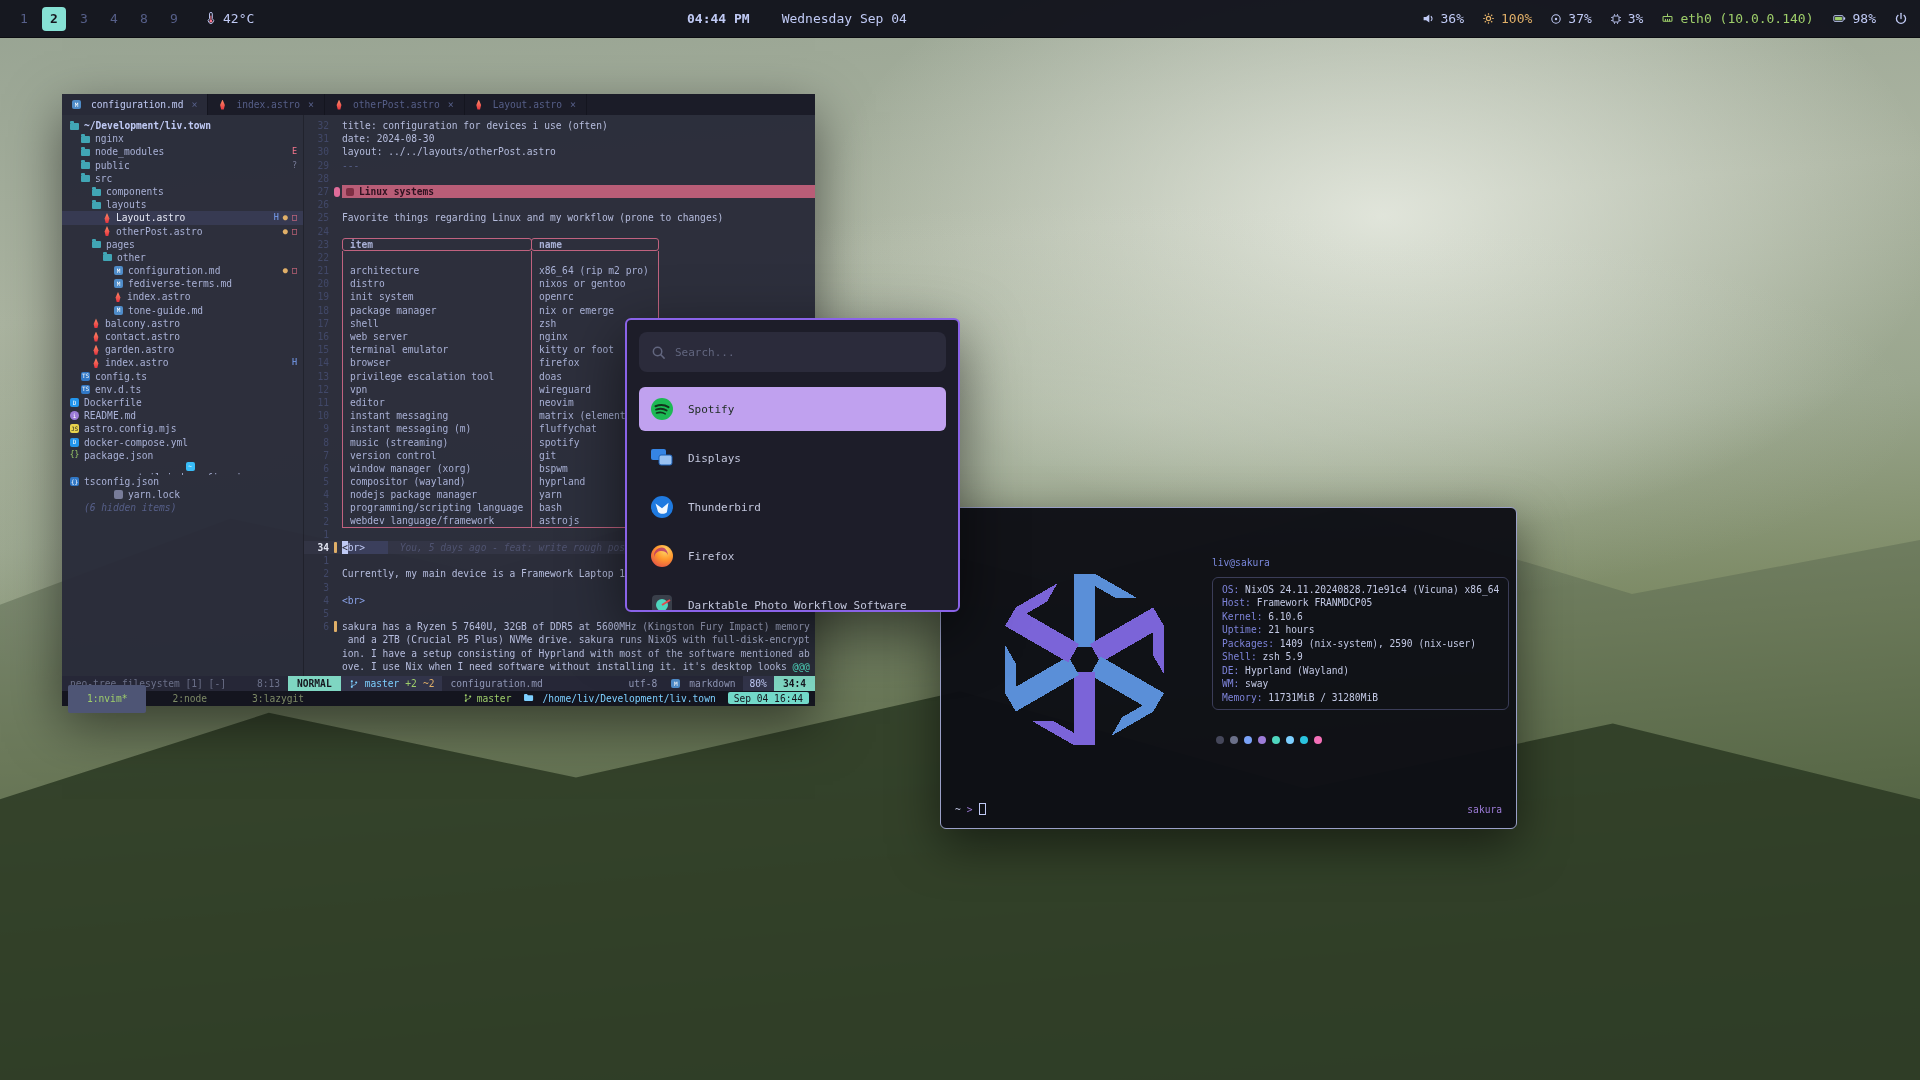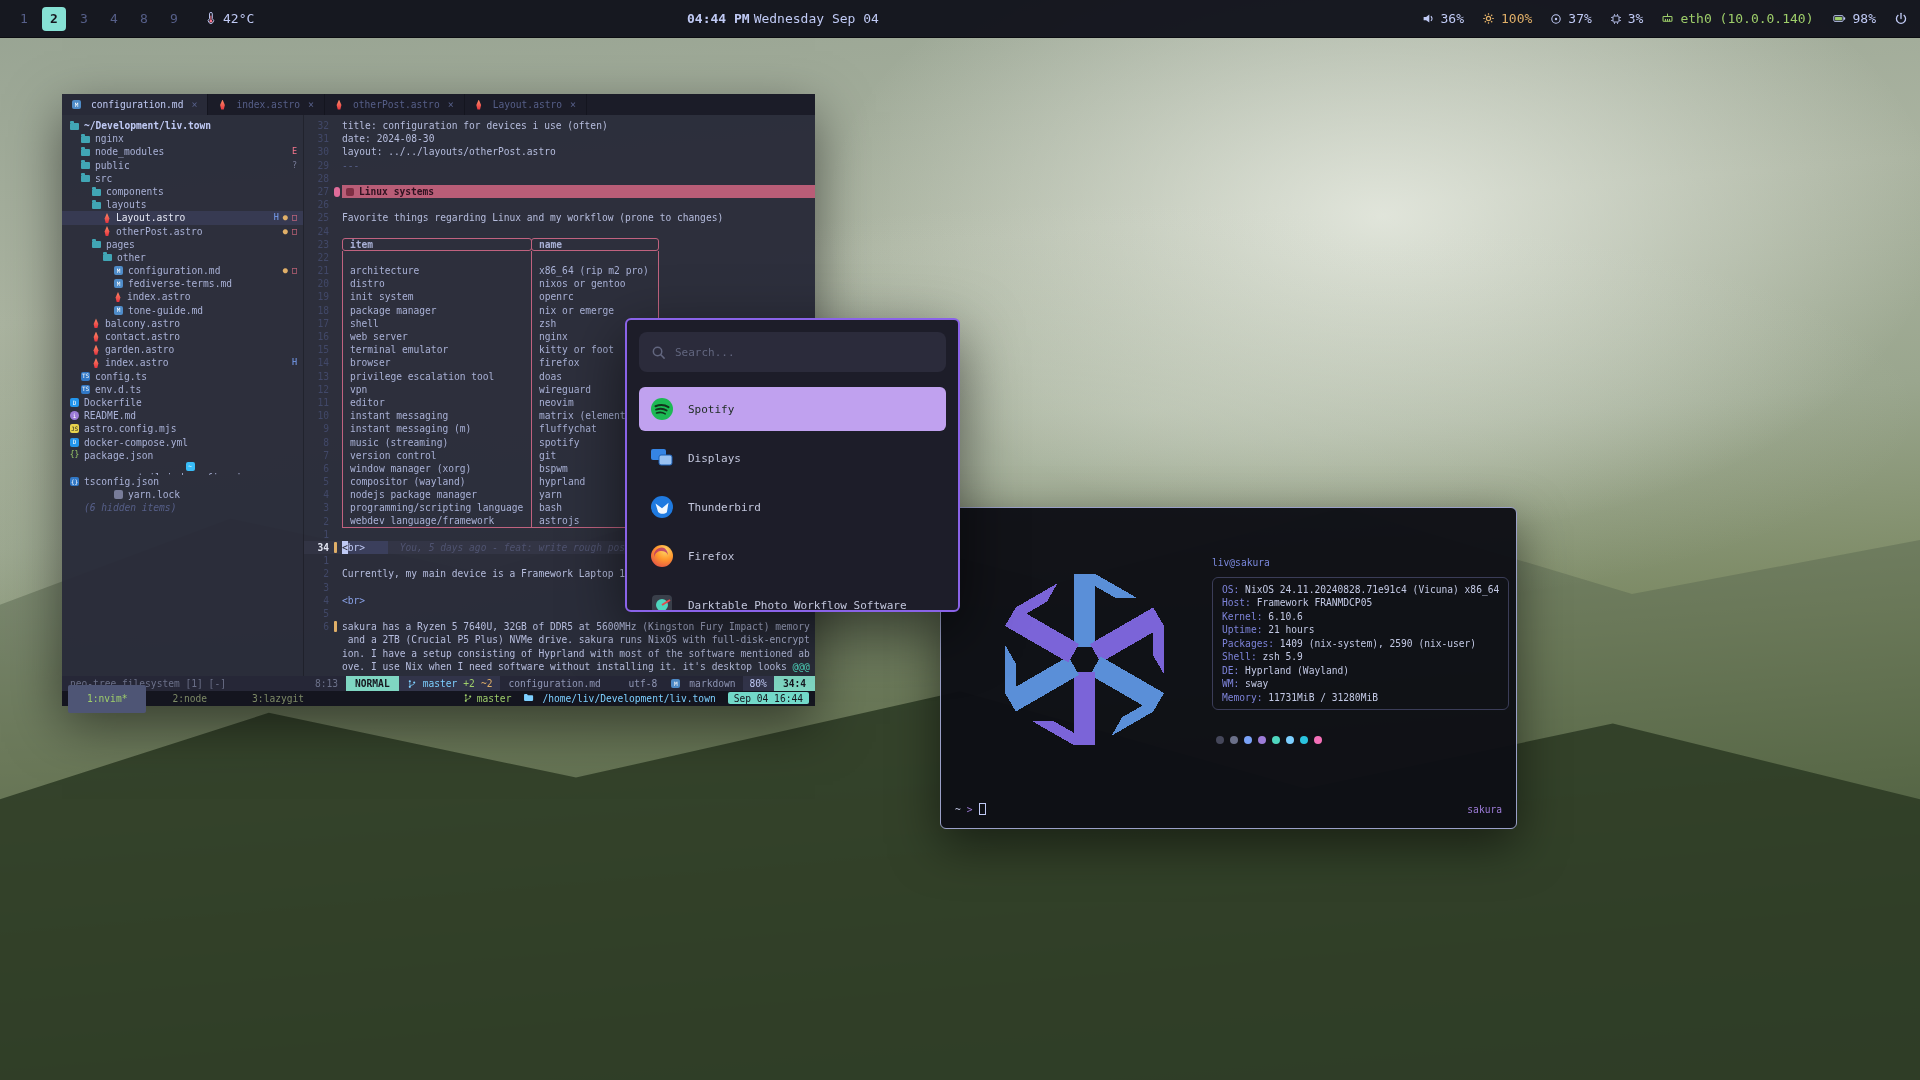--- a/index.html
+++ b/index.html
@@ -15,21 +15,21 @@
 .r1{background:rgba(92,106,82,.5);clip-path:polygon(0 56%,12% 48%,25% 53%,38% 46%,55% 54%,70% 47%,85% 55%,100% 50%,100% 100%,0 100%)}
 .r2{background:rgba(43,58,35,.85);clip-path:polygon(0 74%,14% 66%,30% 72%,50% 64%,68% 73%,84% 67%,100% 74%,100% 100%,0 100%)}
 .fog{position:absolute;inset:0;background:radial-gradient(1100px 300px at 60% 38%, rgba(220,226,214,.35), transparent 70%)}
 
 
 .topbar{position:absolute;top:0;left:0;right:0;height:38px;background:rgba(17,18,27,.96);display:flex;align-items:center;padding:0 12px;color:#c0caf5;font-size:13px;z-index:50;border-bottom:1px solid rgba(0,0,0,.45)}
 .workspaces{display:flex;gap:6px;align-items:center;margin-right:18px}
 .ws{width:24px;height:24px;display:flex;align-items:center;justify-content:center;border-radius:4px;color:#565f89;cursor:pointer}
 .ws.active{background:#86e1d4;color:#16161e;font-weight:bold}
 .temp{display:flex;align-items:center;gap:6px}
-.clock{position:absolute;left:687px;display:flex;gap:4px;align-items:center}
+.clock{position:absolute;left:687px;display:flex;gap:32px;align-items:center}
 .clock .time{font-weight:bold}
 .modules{margin-left:auto;display:flex;gap:18px;align-items:center}
 .module{display:flex;align-items:center;gap:6px;cursor:pointer}
 .micon{display:inline-flex;align-items:center}
 .micon svg{display:block}
 
 
 .editor-window{position:absolute;left:62px;top:94px;width:753px;height:612px;background:rgba(40,42,56,.96);z-index:10;box-shadow:0 18px 50px rgba(0,0,0,.5);font-size:9.6px;line-height:13.2px;color:#a9b1d6;display:flex;flex-direction:column}
 .tabline{height:21px;background:#1b1c28;display:flex;align-items:stretch;flex:0 0 auto}
 .tab{display:flex;align-items:center;gap:5px;padding:0 10px;color:#565f89;border-right:1px solid #14151f;cursor:pointer;white-space:nowrap}
@@ -77,21 +77,21 @@
 .tc{height:13.2px;display:flex;align-items:center;padding:0 7px;white-space:pre}
 .tc.c1{width:190px;flex:0 0 auto}
 .tc.c2{width:128px;flex:0 0 auto;margin-left:-1px}
 .th .tc{border:1px solid #c0627f;border-radius:3px;font-weight:bold}
 .tb .tc.c1{border-left:1px solid #c0627f}
 .tb .tc.c2{border-left:1px solid #c0627f;border-right:1px solid #c0627f}
 .tb.last .tc{border-bottom:1px solid #c0627f}
 
 
 .statusline{height:15px;background:#20212f;display:flex;align-items:stretch;flex:0 0 auto}
-.sl-tree{width:284px;flex:0 0 auto;display:flex;justify-content:space-between;align-items:center;padding:0 8px;color:#6b7089;background:#262737}
+.sl-tree{width:226px;flex:0 0 auto;display:flex;justify-content:space-between;align-items:center;padding:0 8px;color:#6b7089;background:#262737}
 .sl-mode{background:#7fd6c2;color:#16161e;font-weight:bold;display:flex;align-items:center;padding:0 9px}
 .sl-git{display:flex;align-items:center;gap:6px;padding:0 8px;background:#32344a;color:#7dcfff}
 .add{color:#9ece6a}.mod{color:#e0af68}
 .sl-file{flex:1;display:flex;align-items:center;padding:0 8px;background:#262737;color:#8f96b5}
 .sl-enc,.sl-ft{display:flex;align-items:center;gap:4px;padding:0 7px;background:#262737;color:#8f96b5}
 .sl-pct{background:#32344a;color:#c0caf5;display:flex;align-items:center;padding:0 7px}
 .sl-pos{background:#7fd6c2;color:#16161e;font-weight:bold;display:flex;align-items:center;padding:0 9px}
 
 
 .tmuxbar{height:15px;background:#14151f;display:flex;align-items:center;padding:0 6px;gap:8px;flex:0 0 auto}

